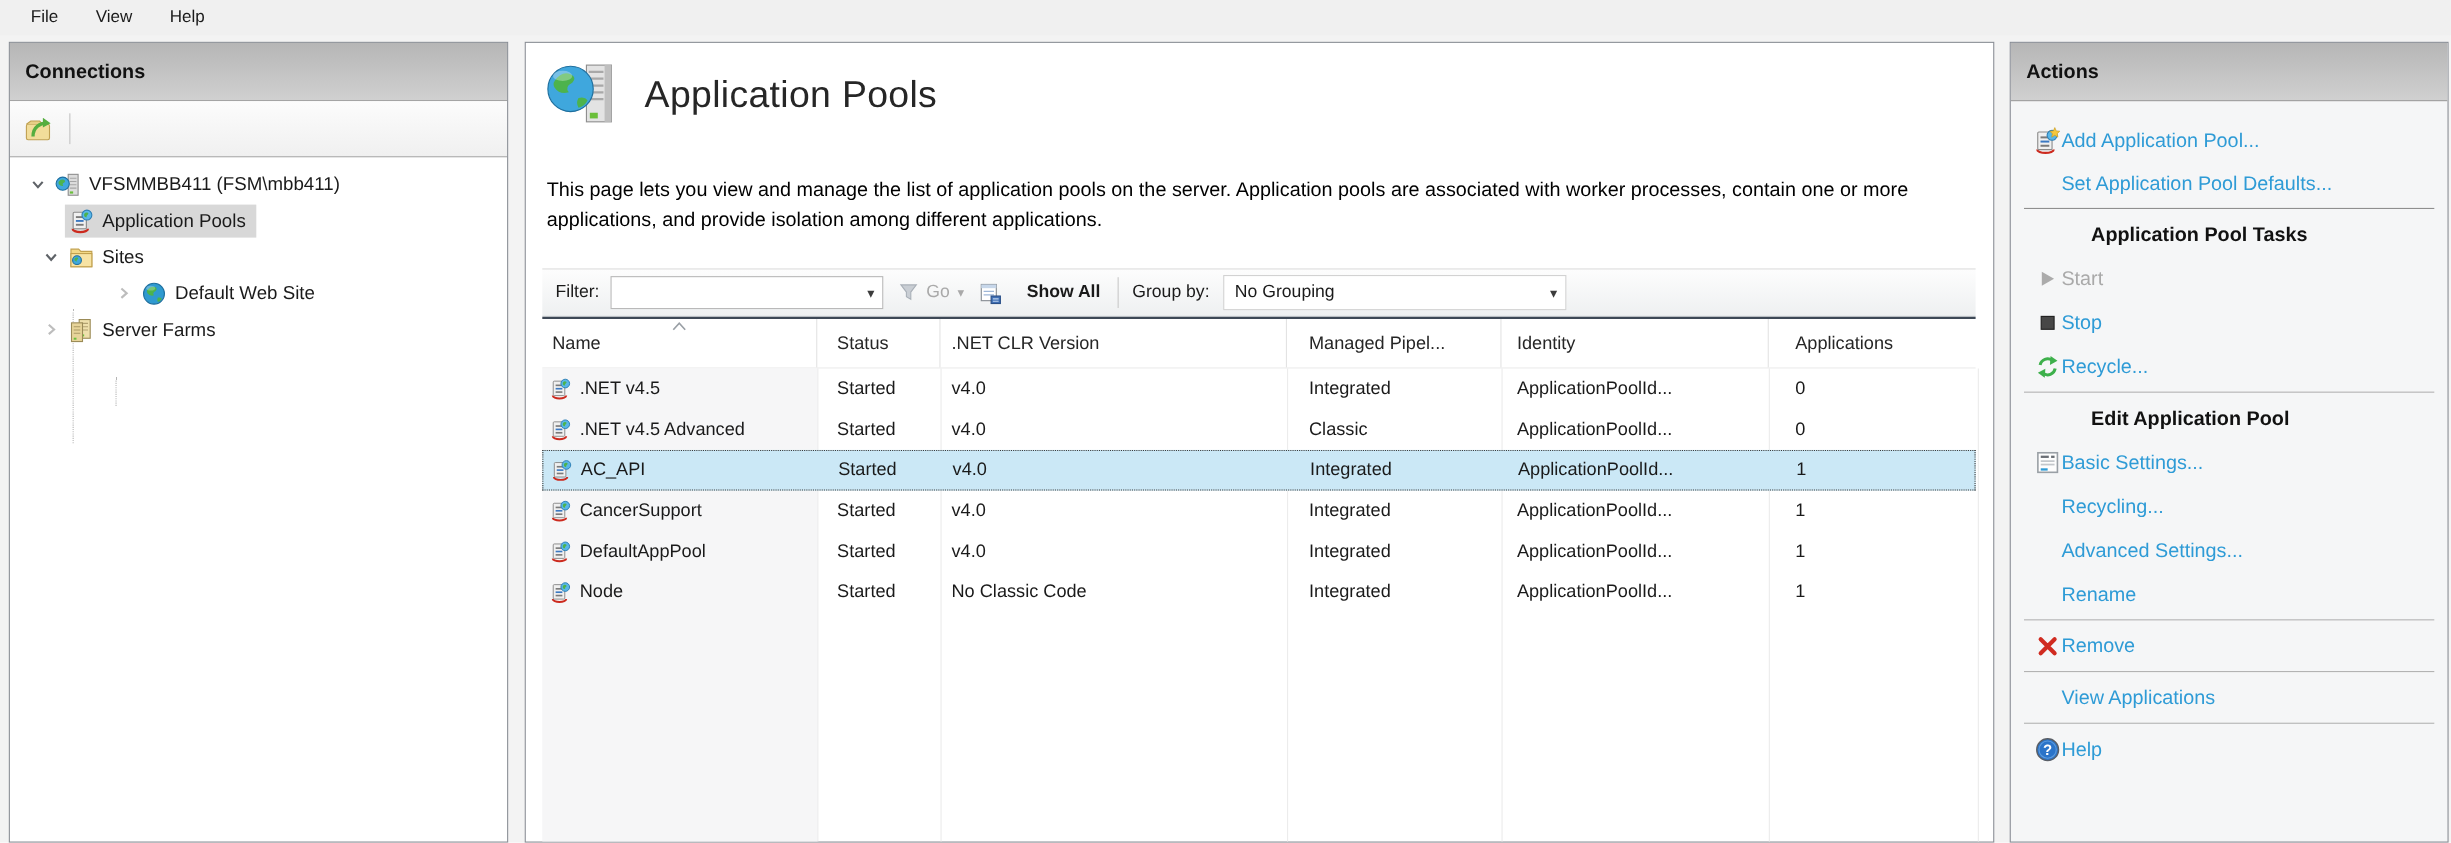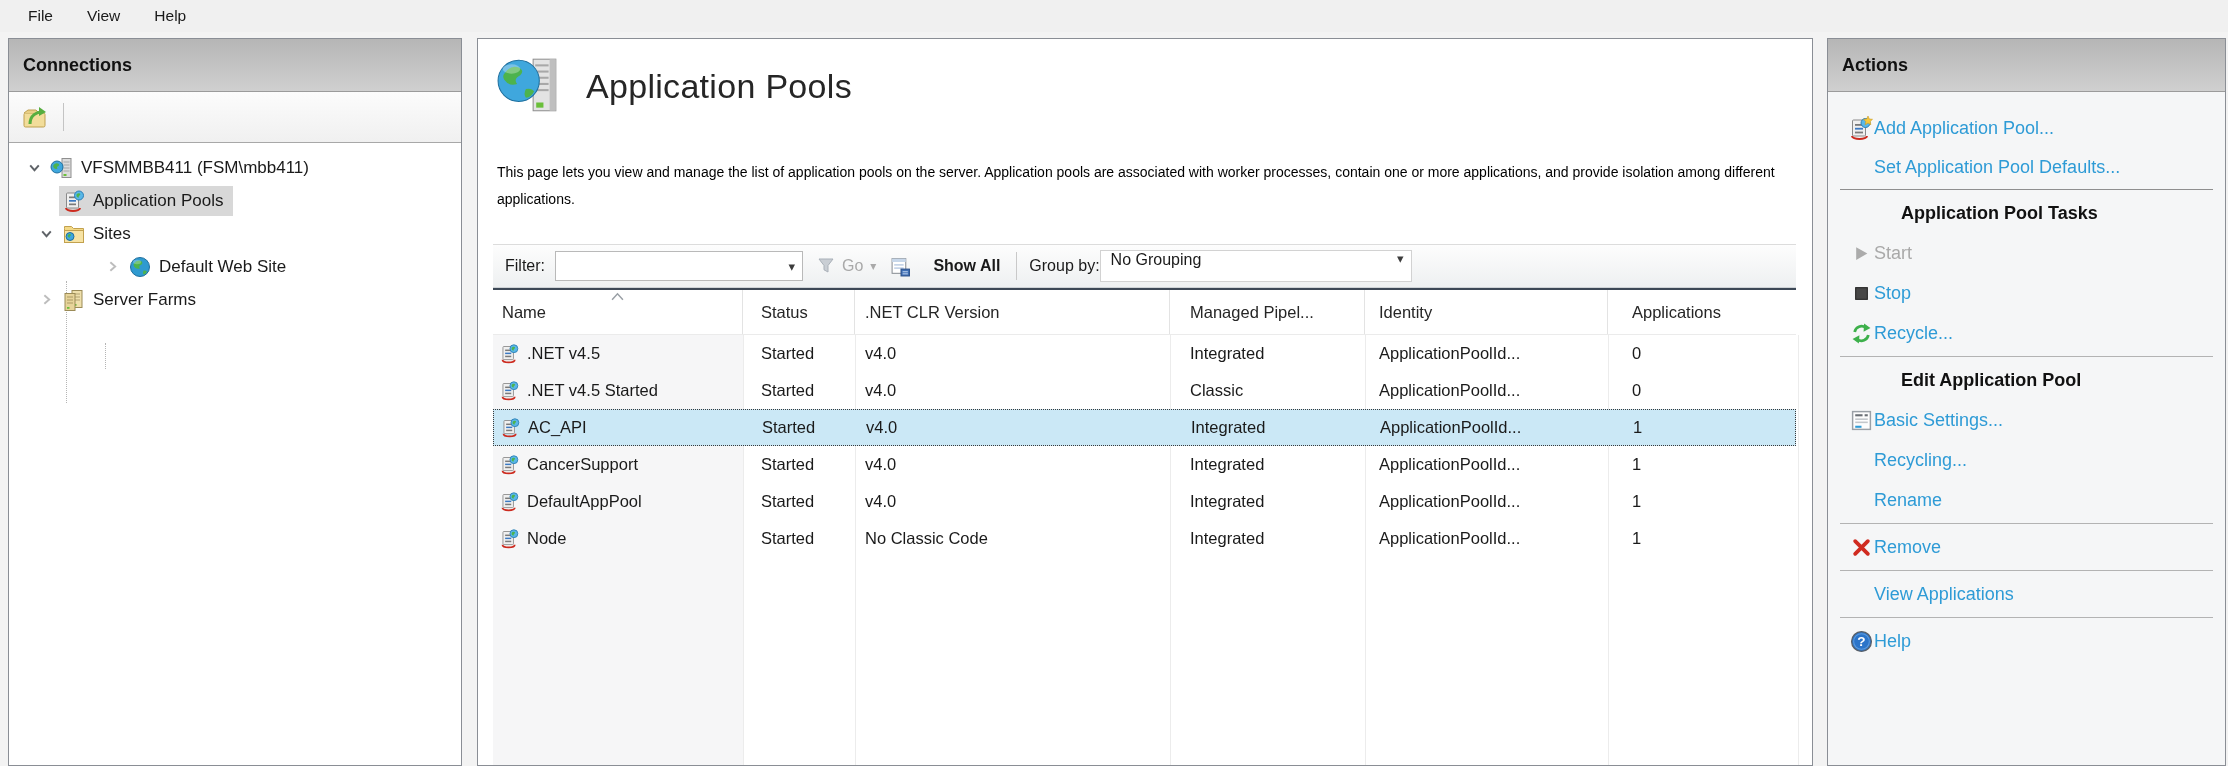--- a/index.html
+++ b/index.html
@@ -30,34 +30,34 @@
   .tree-item{height:33px;display:flex;align-items:center;cursor:default;position:relative;z-index:2;}
   .lvl0{padding-left:12px;} .lvl1{padding-left:50px;} .lvl2{padding-left:90px;}
   .chev{width:26px;height:26px;display:flex;align-items:center;justify-content:center;flex:0 0 26px;}
   .titem-inner{display:flex;align-items:center;padding:3px 10px 3px 3px;gap:7px;}
   .titem-inner.selected{background:#d8d8d8;}
   .ticon{width:24px;height:24px;flex:0 0 24px;}
   .guide{position:absolute;width:0;border-left:1px dotted #b5b5b5;z-index:1;}
   
   .page-head{position:absolute;top:14px;left:18px;display:flex;align-items:center;gap:24px;}
   .page-title{font-size:34px;font-weight:300;color:#262626;letter-spacing:.3px;}
-  .page-desc{position:absolute;top:120px;left:19px;right:28px;font-size:14px;line-height:27px;color:#000;}
+  .page-desc{position:absolute;top:120px;left:19px;right:28px;font-size:18px;line-height:27px;color:#000;}
   .list{position:absolute;left:15px;right:16px;top:205px;bottom:0;}
   .filterbar{height:44px;background:linear-gradient(#fdfdfd,#eef0f1);border-top:1px solid #dcdcdc;border-bottom:1px solid #cfd3d6;
     display:flex;align-items:center;font-size:16px;padding-left:12px;box-sizing:border-box;}
   .filter-combo{width:248px;height:30px;background:#fff;border:1px solid #b9b9b9;margin-left:10px;
     display:flex;align-items:center;justify-content:flex-end;box-sizing:border-box;}
   .filter-combo input{border:none;outline:none;flex:1;height:26px;font-size:16px;font-family:inherit;background:transparent;}
   .combo-arrow{font-size:13px;color:#3c3c3c;padding:0 7px;}
   .disabled-grp{display:flex;align-items:center;color:#a9a9a9;margin-left:14px;gap:7px;}
   .fb-btn{display:flex;align-items:center;gap:22px;margin-left:14px;font-weight:600;color:#1a1a1a;}
   .fb-sep{width:1px;height:28px;background:#c9c9c9;margin:0 12px 0 16px;}
   .groupby-label{font-weight:400;}
-  .group-combo{width:312px;height:32px;background:#fff;border:1px solid #d2d2d2;margin-left:0;
-    display:flex;align-items:flex-start;box-sizing:border-box;padding-left:10px;gap:28px;}
+  .group-combo{width:312px;height:32px;background:#fff;border:1px solid #d2d2d2;margin-left:12px;
+    display:flex;align-items:center;box-sizing:border-box;padding-left:10px;gap:28px;}
   .group-combo .gval{flex:1;}
   .darkline{height:2px;background:#3d4856;}
   .grid-row{display:grid;grid-template-columns:250px 112px 315px 195px 243px 1fr;align-items:center;}
   .col-header{height:44px;font-size:16.5px;color:#262626;position:relative;background:#fff;border-bottom:1px solid #ebebeb;}
   .col-header .hc{height:100%;display:flex;align-items:center;border-right:1px solid #e3e3e3;box-sizing:border-box;}
   .hc.c1{padding-left:9px;} .hc.c2{padding-left:18px;} .hc.c3{padding-left:10px;}
   .hc.c4{padding-left:20px;} .hc.c5{padding-left:14px;} .hc.c6{padding-left:24px;border-right:none;}
   .sort-caret{position:absolute;left:118px;top:2px;}
   .rows-area{position:relative;}
   .name-shade{position:absolute;left:0;top:0;bottom:-500px;width:250px;background:#f6f6f7;z-index:0;}
@@ -314,21 +314,21 @@
         <span class="cell c1">
           <svg class="row-ico" viewBox="0 0 24 24">
               <path d="M4 19 a7 3 0 0 0 14 0" fill="none" stroke="#cc2a1e" stroke-width="2"></path>
               <rect x="4.5" y="4" width="12" height="15" rx="1" fill="#f0f0f0" stroke="#8a8a8a"></rect>
               <rect x="7" y="7.5" width="7" height="1.7" fill="#7a7a7a"></rect>
               <rect x="7" y="11" width="7" height="1.7" fill="#3a78c2"></rect>
               <rect x="7" y="14.5" width="7" height="1.7" fill="#7a7a7a"></rect>
               <circle cx="17" cy="6.5" r="4.5" fill="#59b7e8" stroke="#2d7fb5"></circle>
               <path d="M14.5 5.5 q1.5 -2 3.5 -1 q1 1 -0.5 2 q-1.5 1 -0.5 2 q-1.8 0.3 -2.5 -1.2z" fill="#4db34d"></path>
             </svg>
-          <span>.NET v4.5 Started</span>
+          <span>.NET v4.5 Advanced</span>
           </span>
         <span class="cell c2">Started</span>
         <span class="cell c3">v4.0</span>
         <span class="cell c4">Classic</span>
         <span class="cell c5">ApplicationPoolId...</span>
         <span class="cell c6">0</span>
       </div>
 
       <div class="grid-row t-row selected">
         <span class="cell c1">
@@ -493,20 +493,24 @@
         </svg>
       </span>
       <span class="a-label">Basic Settings...</span>
     </div>
 
     <div class="a-item">
       <span class="a-icon"></span>
       <span class="a-label">Recycling...</span>
     </div>
 
+    <div class="a-item">
+      <span class="a-icon"></span>
+      <span class="a-label">Advanced Settings...</span>
+    </div>
 
     <div class="a-item">
       <span class="a-icon"></span>
       <span class="a-label">Rename</span>
     </div>
 
     <div class="a-div"></div>
 
     <div class="a-item">
       <span class="a-icon">

